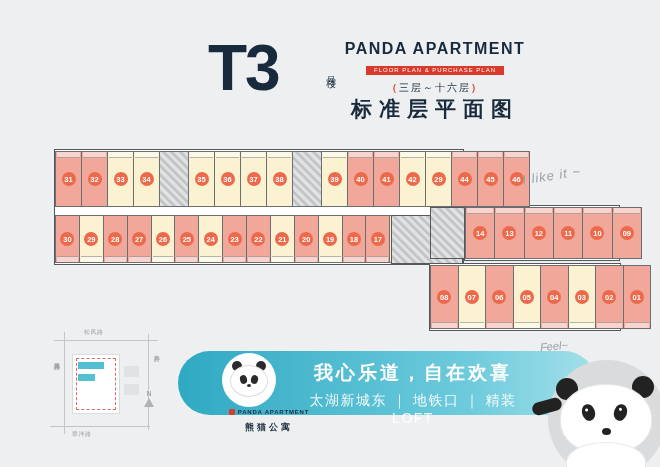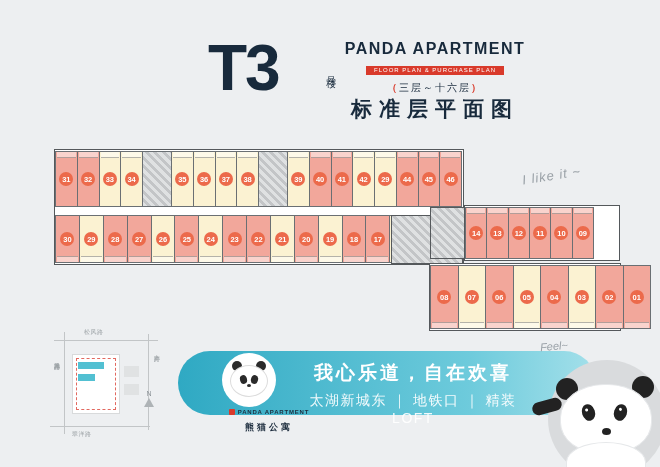--- a/index.html
+++ b/index.html
@@ -16,23 +16,23 @@
   .floors{margin-top:5px;font-size:10px;letter-spacing:2px;}
   .floors .red{color:#d93a2b;font-weight:700;}
   .plan-title{font-size:21px;font-weight:800;letter-spacing:7px;}
 
   
   .plan-bg{position:absolute;background:#fff;border:1px solid #54585b;box-sizing:border-box;}
   .bg-main{left:54px;top:149px;width:410px;height:116px;}
   .bg-wing-top{left:464px;top:205px;width:156px;height:56px;}
   .bg-wing-bottom{left:429px;top:263px;width:192px;height:68px;}
   .row{position:absolute;display:flex;}
-  #row-main-top{left:56px;top:151px;width:406px;height:56px;text-align:right;}
+  #row-main-top{left:56px;top:151px;width:474px;height:56px;text-align:right;}
   #row-main-bottom{left:56px;top:215px;width:382px;height:48px;}
-  #row-wing-top{left:466px;top:207px;width:128px;height:52px;}
+  #row-wing-top{left:466px;top:207px;width:176px;height:52px;}
   #row-wing-bottom{left:431px;top:265px;width:220px;height:64px;}
   .unit{flex:1;position:relative;border:1px solid #6a6f73;box-sizing:border-box;margin-left:-1px;}
   .unit.pink{background:#f2a79b;}
   .unit.cream{background:#fbf2d2;}
   .row .unit::before{content:"";position:absolute;left:1px;right:1px;top:0;height:5px;background:rgba(255,255,255,.5);border-bottom:1px solid rgba(90,90,90,.45);}
   .row.flip .unit::before{top:auto;bottom:0;border-bottom:none;border-top:1px solid rgba(90,90,90,.45);}
   .badge{position:absolute;left:50%;top:50%;transform:translate(-50%,-50%);width:14px;height:14px;border-radius:50%;background:#ec6a4b;color:#fff;font-size:7.5px;font-weight:700;display:flex;align-items:center;justify-content:center;}
   .core-inline{flex:0 0 30px;background:repeating-linear-gradient(45deg,#dfe1e2 0 3px,#c3c5c7 3px 6px);border:1px solid #6a6f73;box-sizing:border-box;margin-left:-1px;}
   .core-block{position:absolute;background:repeating-linear-gradient(45deg,#dfe1e2 0 3px,#c3c5c7 3px 6px);border:1px solid #55595c;box-sizing:border-box;}
   .core-a{left:391px;top:215px;width:72px;height:49px;}

